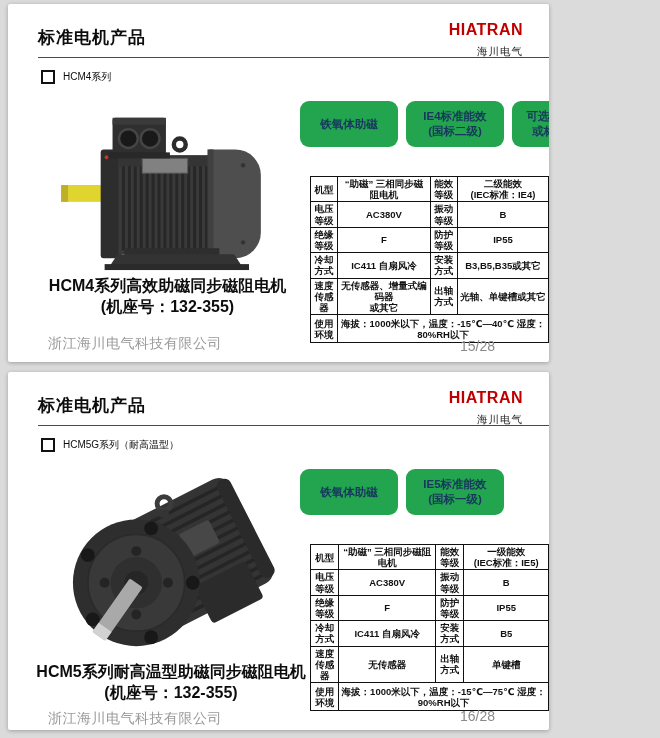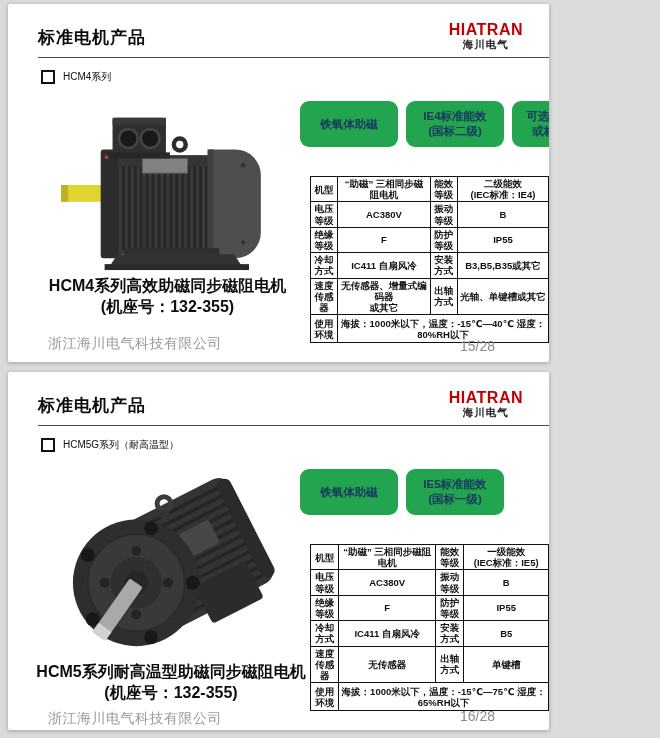--- a/index.html
+++ b/index.html
@@ -12,23 +12,23 @@
     position:absolute;left:8px;width:541px;height:358px;background:#ffffff;
     box-shadow:0 1px 4px rgba(0,0,0,.28);border-radius:2px;overflow:hidden;
   }
   .slide.s1{top:4px;}
   .slide.s2{top:372px;}
 
   .slide-title{
     position:absolute;top:22px;left:30px;font-size:17px;font-weight:700;color:#0d0d0d;
     letter-spacing:1px;
   }
-  .logo{position:absolute;top:18px;right:26px;text-align:center;line-height:1;}
+  .logo{position:absolute;top:18px;right:26px;text-align:right;line-height:1;}
   .logo-main{font-size:16px;font-weight:800;color:#c00000;letter-spacing:.5px;}
-  .logo-sub{font-size:10.5px;font-weight:700;color:#1a1a1a;margin-top:1px;letter-spacing:1px;}
+  .logo-sub{font-size:10.5px;font-weight:400;color:#1a1a1a;margin-top:8px;letter-spacing:1px;}
   .divider{position:absolute;top:53px;left:30px;width:588px;border-top:1.5px solid #4a4a4a;}
 
   .section-title{
     position:absolute;top:66px;left:33px;display:flex;align-items:center;
     font-size:10px;font-weight:400;color:#0d0d0d;
   }
   .bullet-square{width:10px;height:10px;border:2.5px solid #111;margin-right:8px;flex:0 0 auto;}
 
   .badges{position:absolute;left:292px;top:97px;display:flex;gap:8px;}
   .badge{
@@ -292,20 +292,20 @@
         <td>速度
 传感器</td>
         <td>无传感器</td>
         <td>出轴
 方式</td>
         <td>单键槽</td>
       </tr>
       <tr class="env-row">
         <td>使用
 环境</td>
-        <td colspan="3">海拔：1000米以下，温度：-15℃—75℃ 湿度：65%RH以下</td>
+        <td colspan="3">海拔：1000米以下，温度：-15℃—75℃ 湿度：90%RH以下</td>
       </tr>
     </tbody>
   </table>
 
   <div class="company">浙江海川电气科技有限公司</div>
   <div class="page-number">16/28</div>
 </section>
 
 </body></html>

